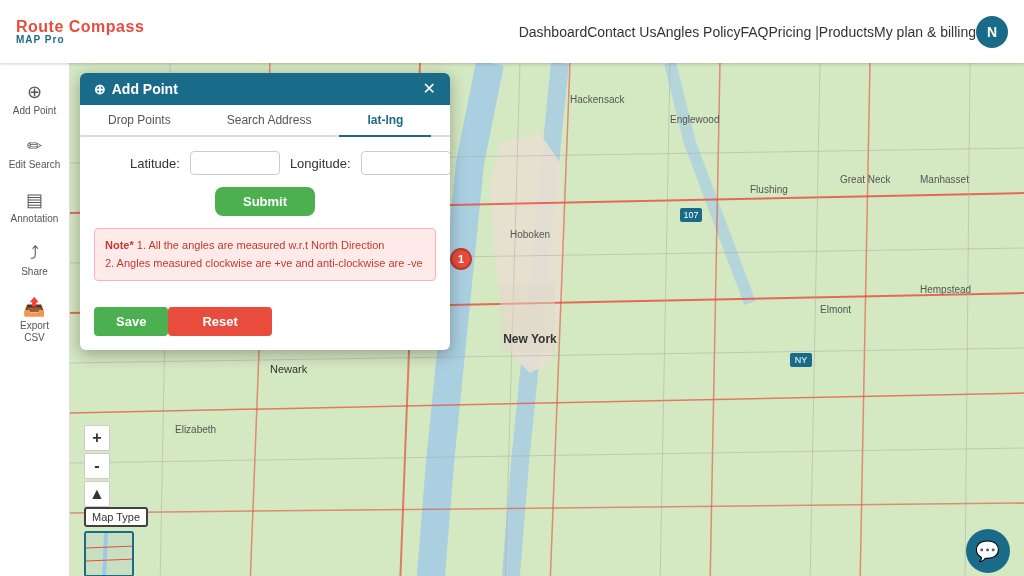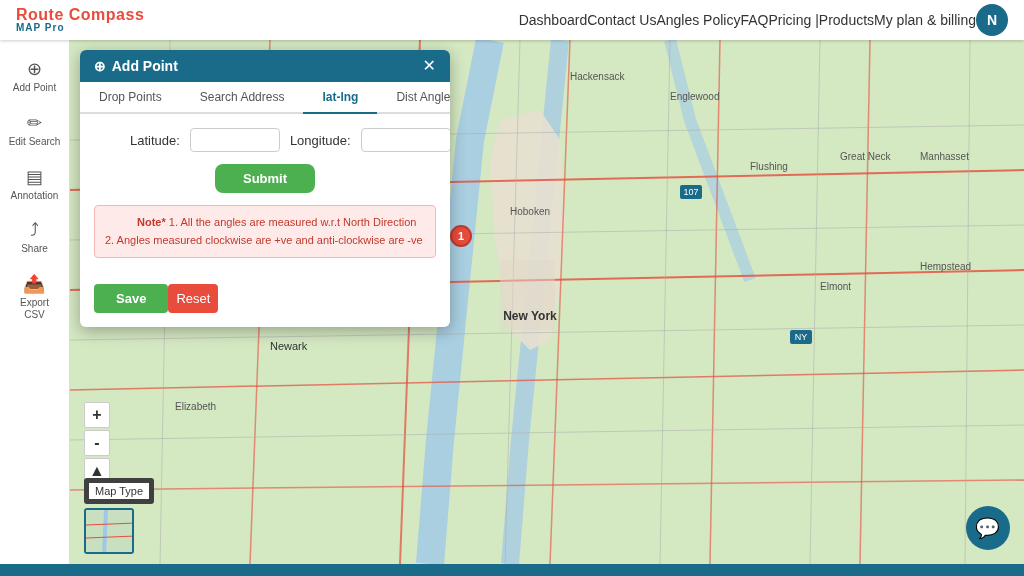--- a/index.html
+++ b/index.html
@@ -1,21 +1,21 @@
 <!DOCTYPE html>
 <html><head>
   <meta charset="utf-8">
   <style>
     * { box-sizing: border-box; margin: 0; padding: 0; }
     body { font-family: Arial, sans-serif; background: #1a6b8a; width: 1024px; height: 576px; overflow: hidden; position: relative; }
 
     
     #header {
       background: #fff;
-      height: 40px;
+      height: 63px;
       display: flex;
       align-items: center;
       padding: 0 16px;
       position: relative;
       z-index: 100;
       box-shadow: 0 1px 3px rgba(0,0,0,0.2);
     }
     #logo-area {
       display: flex;
       flex-direction: column;
@@ -147,21 +147,21 @@
       border: none;
       padding: 0;
       line-height: 1;
     }
     #modal-tabs {
       display: flex;
       border-bottom: 2px solid #ddd;
       background: #fff;
     }
     .modal-tab {
-      padding: 8px 19px;
+      padding: 8px 28px;
       font-size: 12px;
       cursor: pointer;
       color: #555;
       border-bottom: 2px solid transparent;
       margin-bottom: -2px;
       white-space: nowrap;
     }
     .modal-tab.active {
       color: #1a6b8a;
       border-bottom: 2px solid #1a6b8a;
@@ -204,45 +204,45 @@
     #note-box {
       background: #ffeaea;
       border: 1px solid #f5b5b5;
       border-radius: 4px;
       padding: 8px 10px;
       font-size: 11px;
       color: #c0392b;
       margin-bottom: 12px;
       line-height: 1.6;
     }
-    #note-box strong { color: #c0392b; margin-left: 32px; }
+    #note-box strong { color: #c0392b; }
     #modal-footer {
       display: flex;
       justify-content: flex-start;
       padding: 0 14px 14px;
     }
     #save-btn {
       background: #4caf50;
       color: white;
       border: none;
       border-radius: 4px;
       padding: 7px 22px;
       font-size: 13px;
       cursor: pointer;
       font-weight: bold;
     }
     #reset-btn {
       background: #e74c3c;
       color: white;
       border: none;
       border-radius: 4px;
-      padding: 7px 8px;
+      padding: 7px 34px;
       font-size: 13px;
       cursor: pointer;
-      font-weight: normal;
+      font-weight: bold;
     }
 
     
     #map-controls {
       position: absolute;
       bottom: 80px;
       left: 14px;
       z-index: 100;
       display: flex;
       flex-direction: column;
@@ -261,21 +261,21 @@
       font-size: 16px;
       font-weight: bold;
       color: #333;
     }
 
     #map-type-label {
       position: absolute;
       bottom: 60px;
       left: 14px;
       background: white;
-      border: 5px solid #404040;
+      border: 2px solid #404040;
       border-radius: 3px;
       padding: 2px 6px;
       font-size: 11px;
       color: #333;
       z-index: 100;
     }
     #map-thumbnail {
       position: absolute;
       bottom: 10px;
       left: 14px;

